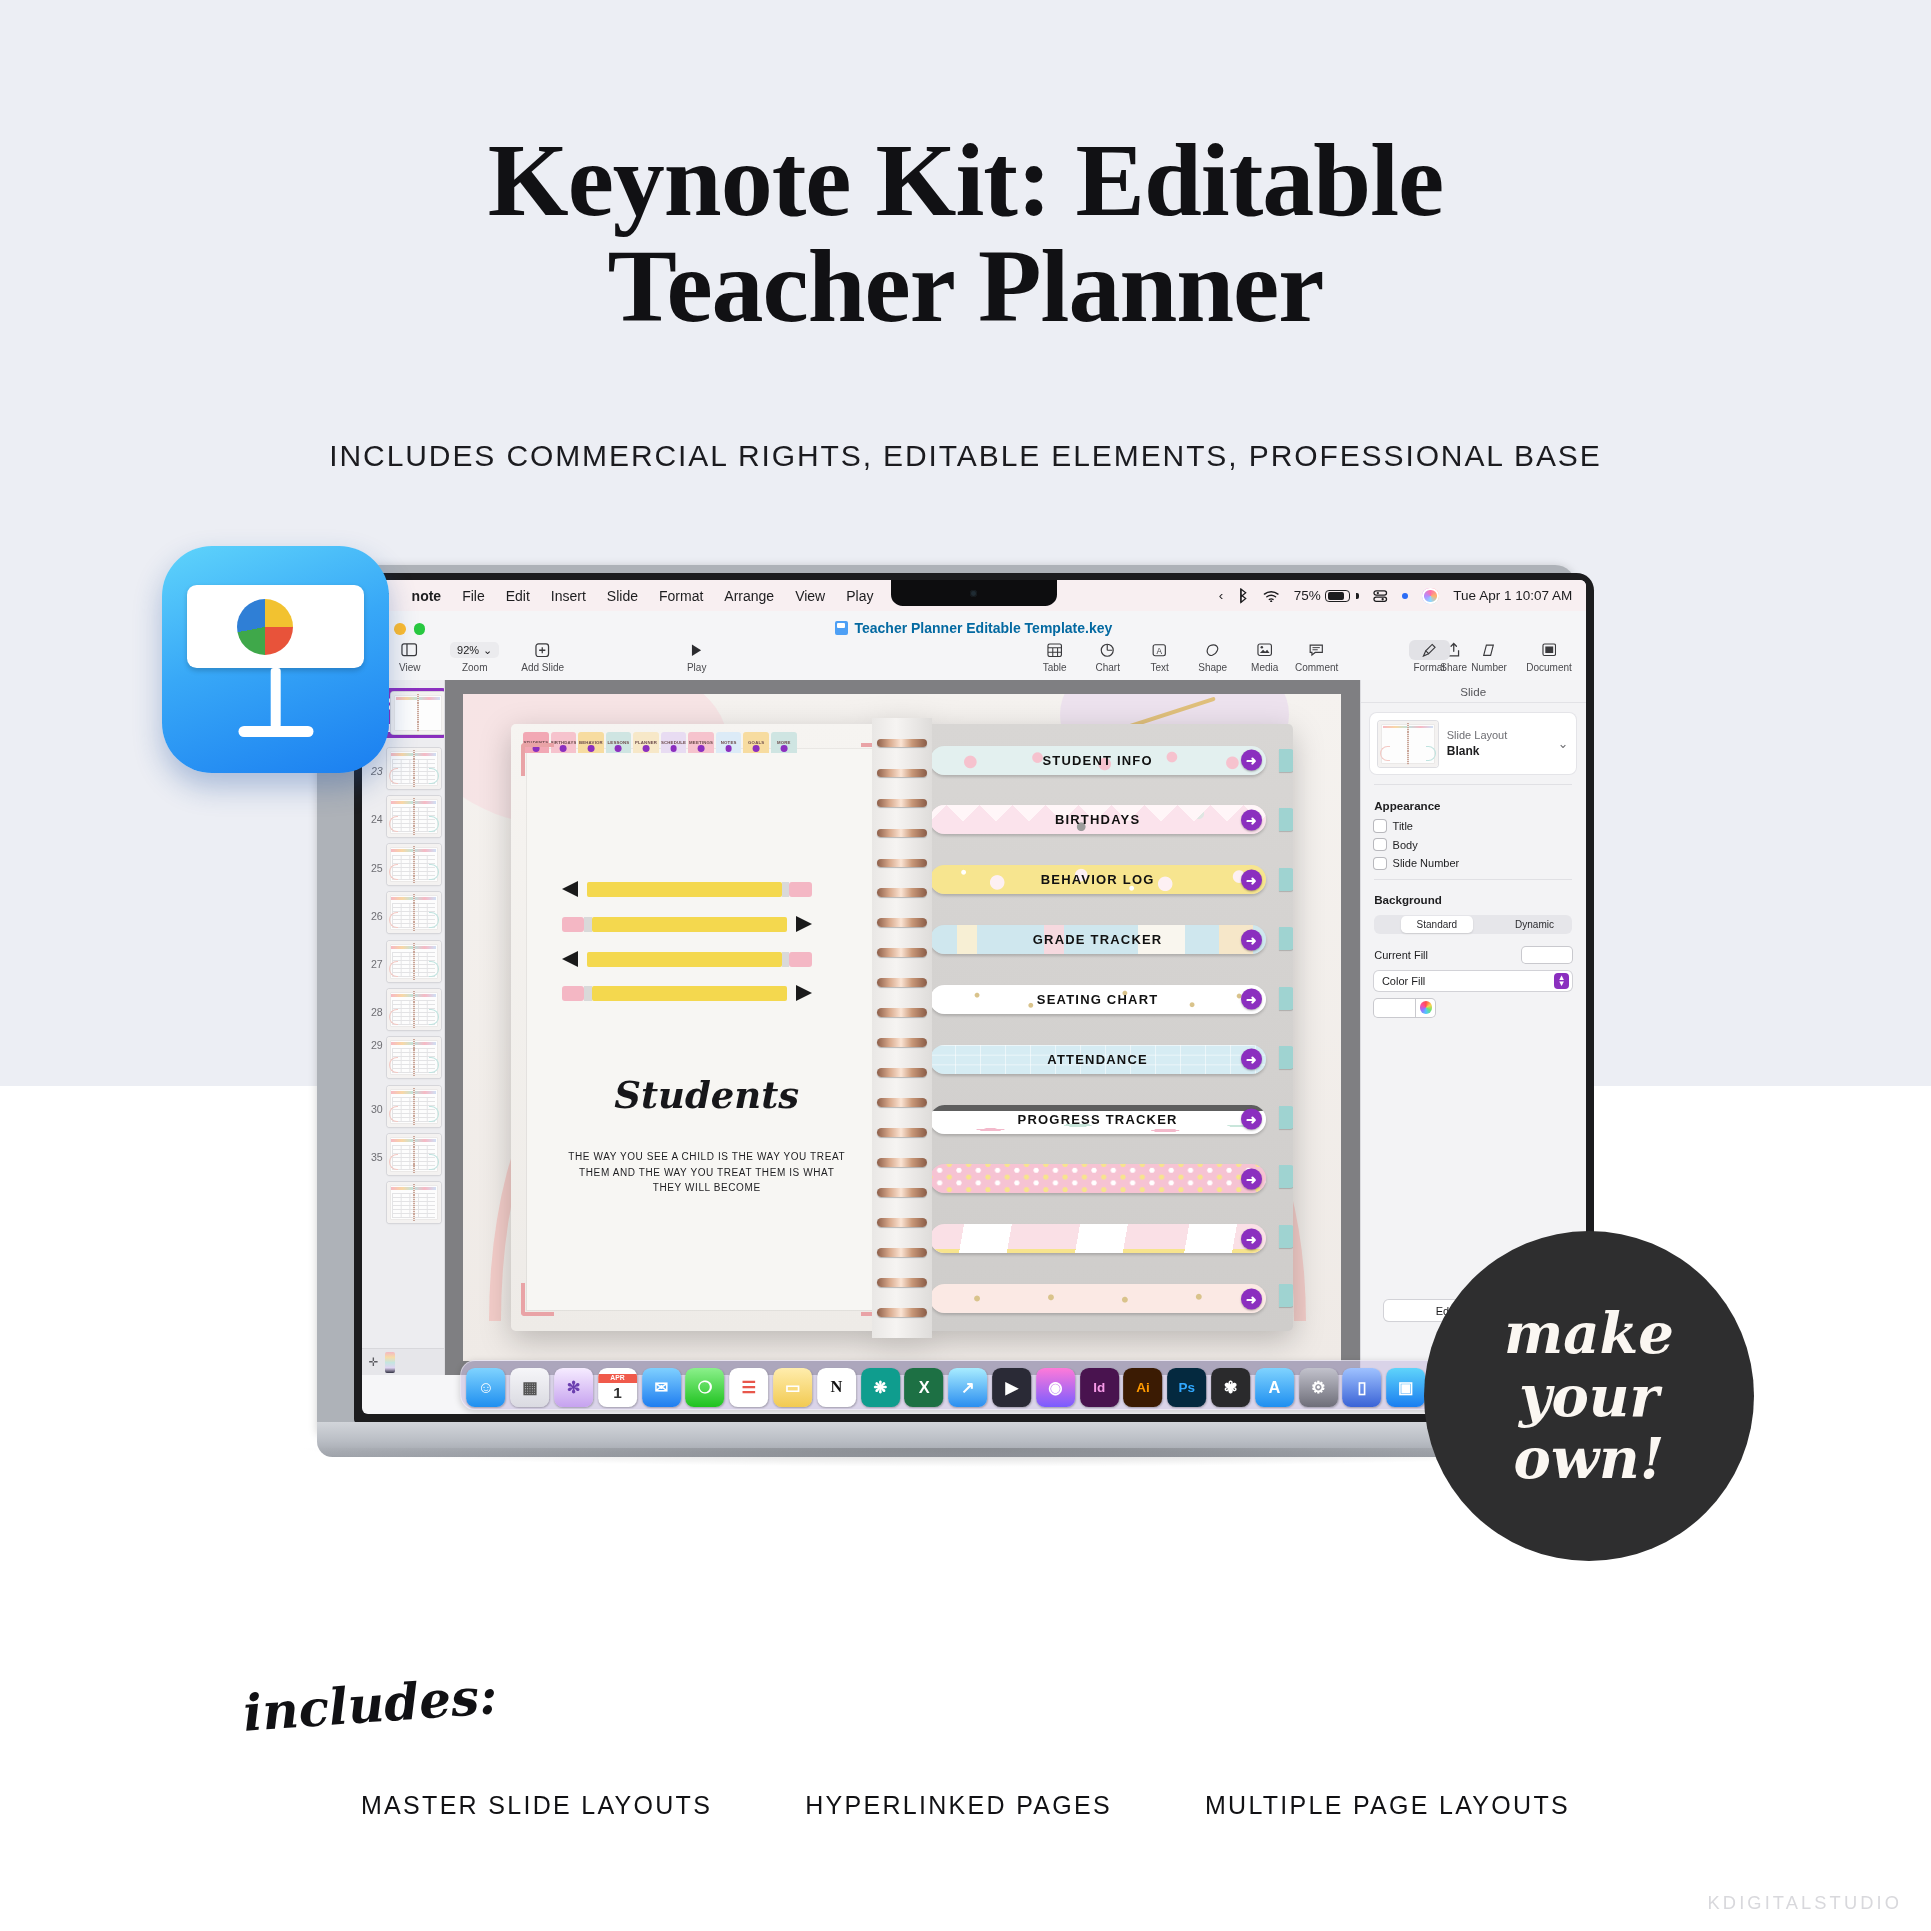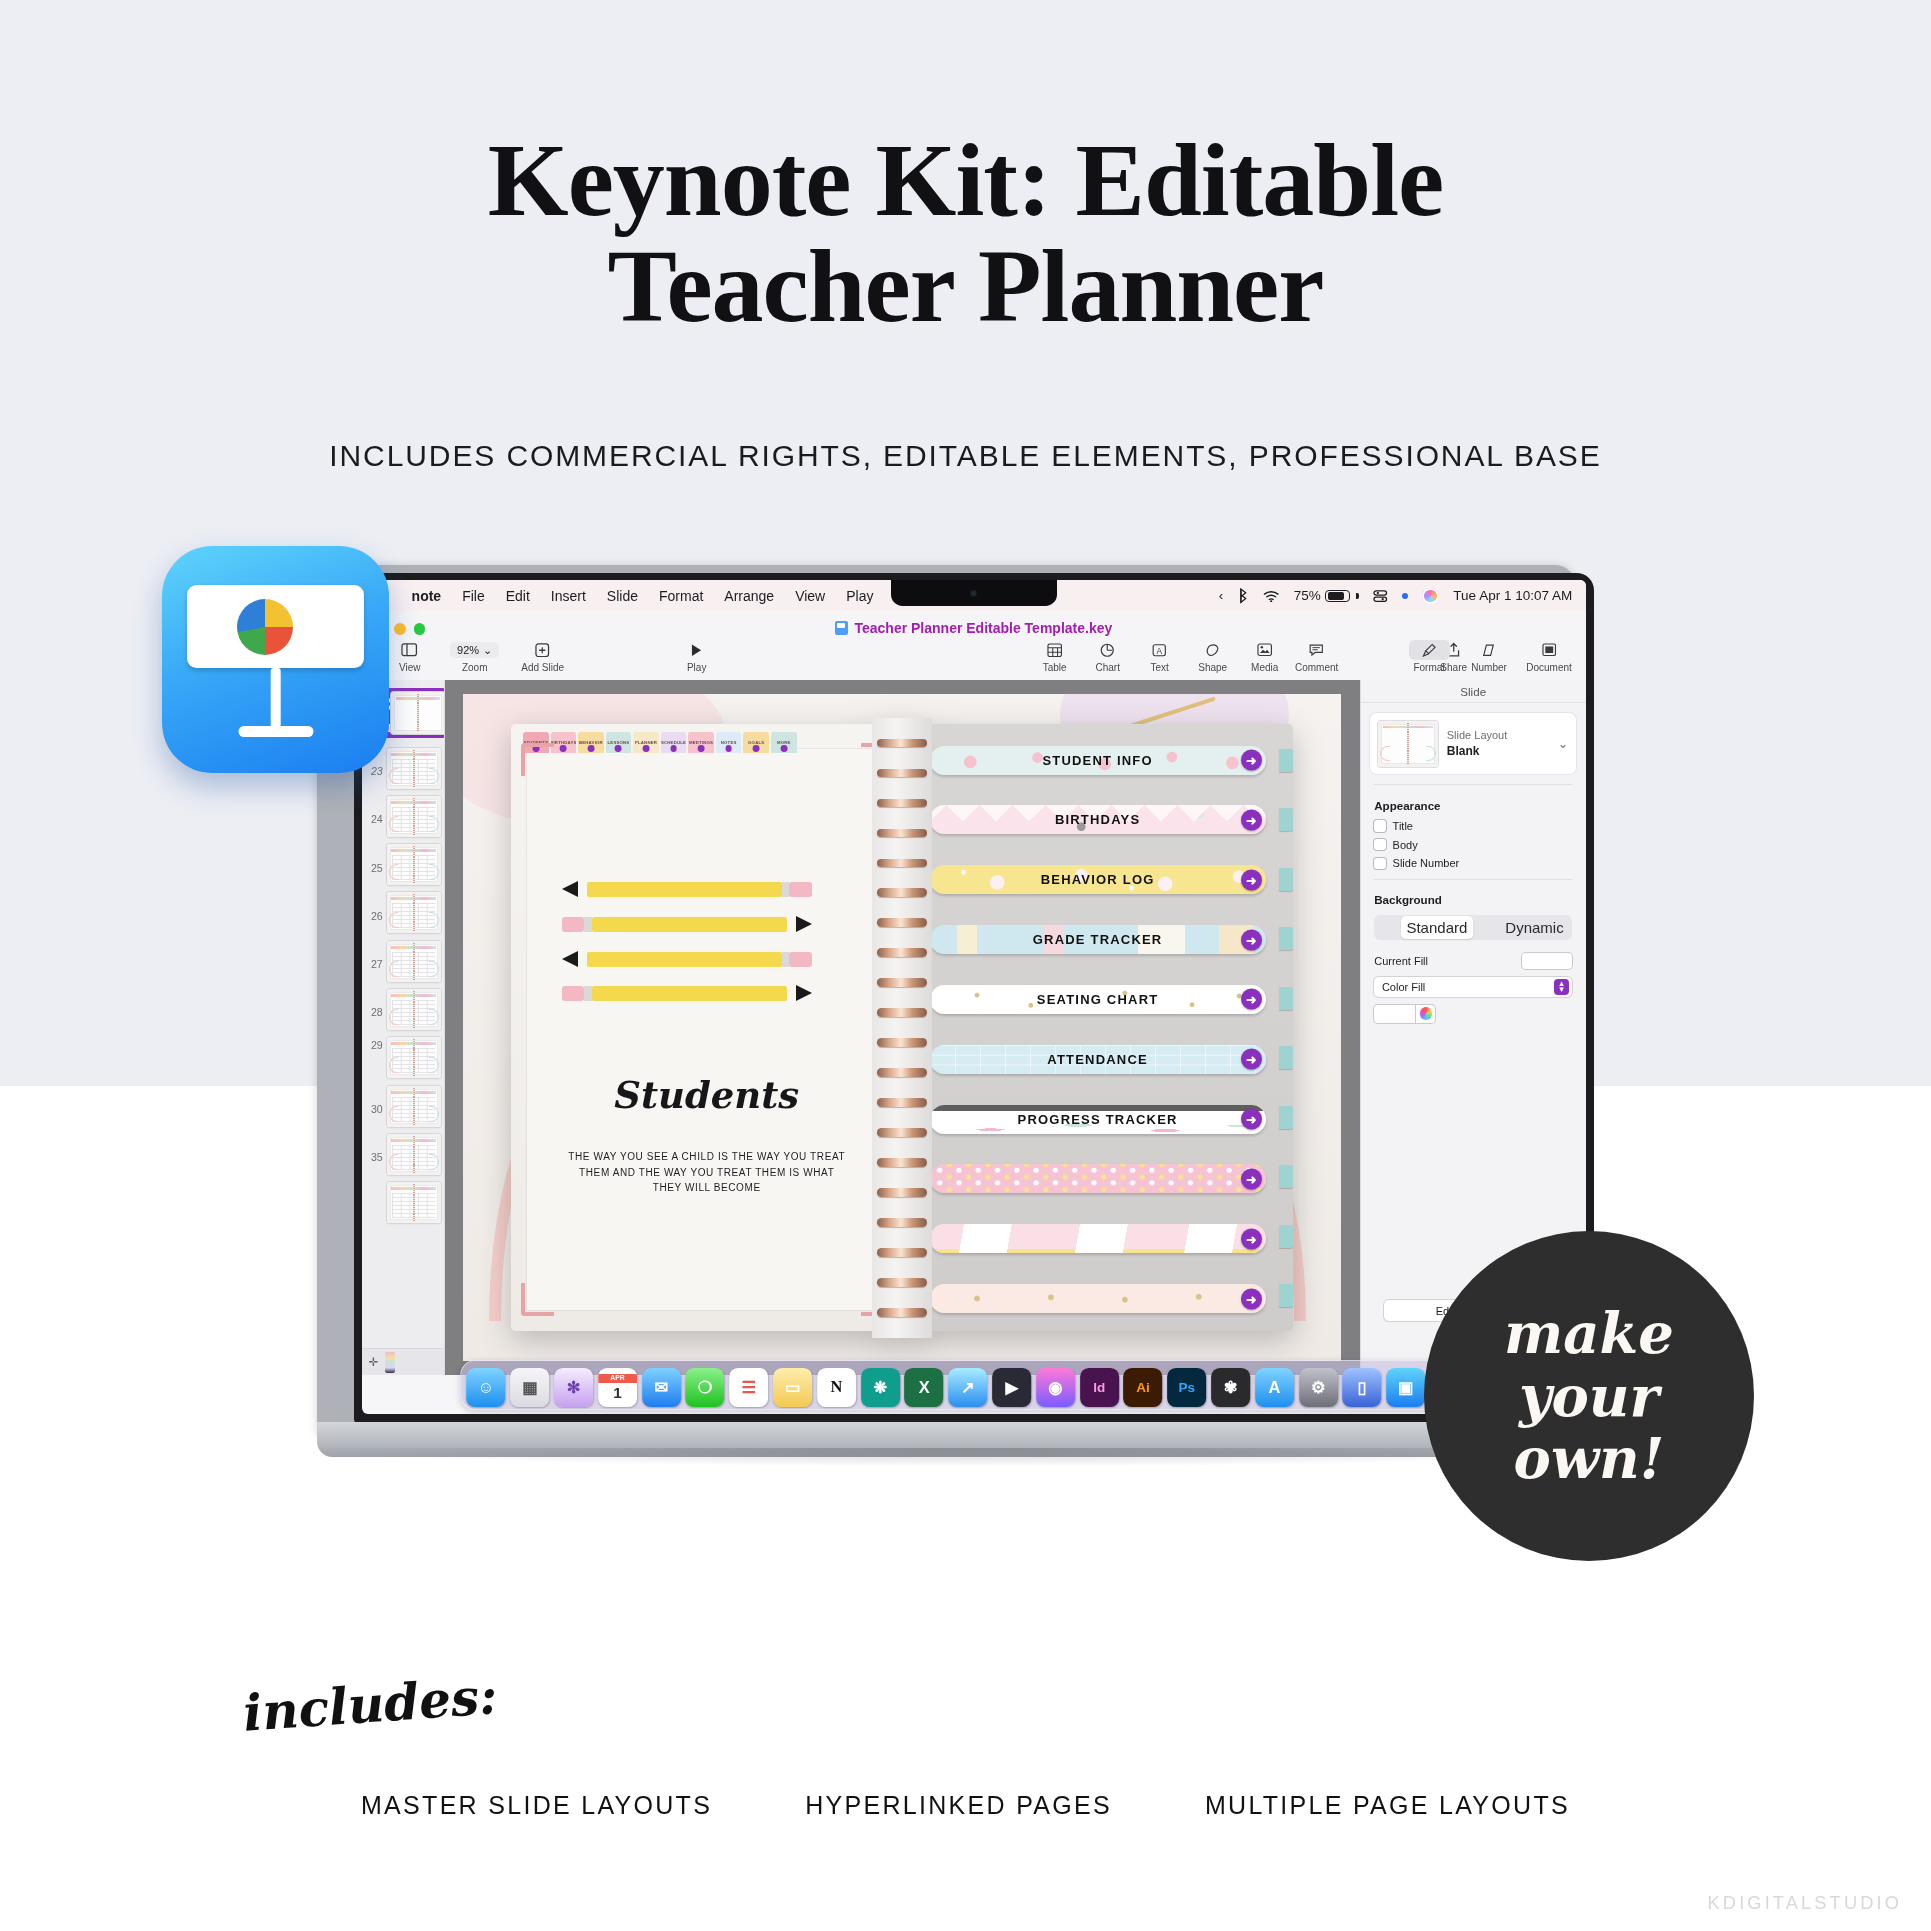--- a/index.html
+++ b/index.html
@@ -101,21 +101,21 @@
   
   .toolbar {
     position:absolute; left:0; top:31px; width:1224px; height:70px;
     background:#f5f5f7; border-bottom:1px solid #dedee1;
   }
   .winbtns { position:absolute; left:13.5px; top:11.6px; display:flex; gap:7.7px; }
   .wb { width:11.6px; height:11.6px; border-radius:50%; }
   .wb.r { background:#ff5f57; } .wb.y { background:#febc2e; } .wb.g { background:#28c840; }
   .doctitle {
     position:absolute; left:0; top:8.7px; width:1224px; text-align:center;
-    font-size:14px; font-weight:700; color:#a21caf;
+    font-size:14px; font-weight:700; color:#0369a1;
     display:flex; align-items:center; justify-content:center; gap:6.8px;
   }
   .doc-ico { width:12.6px; height:14.5px; background:#4d9ff5; border-radius:1.9px; position:relative; }
   .doc-ico:after { content:""; position:absolute; left:2.4px; top:2.4px; width:7.7px; height:4.8px; background:#fff; border-radius:1px; }
   .tb-row { position:absolute; left:0; top:29px; width:1224px; height:41px; }
   .tb-item {
     position:absolute; display:flex; flex-direction:column; align-items:center; gap:1.9px;
     font-size:10px; color:#4a4a4e; width:54px;
   }
   .tb-glyph { height:19.3px; display:flex; align-items:center; justify-content:center; color:#3a3a3d; font-size:15.4px; }
@@ -389,21 +389,21 @@
     box-shadow:0 0 0 1px #dedee2; }
   .layout-meta { flex:1; line-height:1.35; }
   .layout-meta .k { color:#6e6e73; font-size:11px; }
   .layout-meta .v { font-weight:700; font-size:12px; }
   .chev { color:#6e6e73; font-size:12.6px; }
   .insp-sep { height:1px; background:#e0e0e4; margin:5.8px 13.5px; }
   .insp-h { font-weight:700; font-size:11.6px; padding:7.7px 13.5px 4.8px; }
   .chk-row { display:flex; align-items:center; gap:6.8px; padding:3.4px 13.5px; }
   .chk { width:11.6px; height:11.6px; border-radius:2.9px; background:#fff; box-shadow:0 0 0 1px #b8b8bd; }
   .seg { display:flex; margin:3.9px 13.5px 9.7px; background:#e6e6ea; border-radius:5.8px; padding:1.4px; }
-  .seg div { flex:1; text-align:center; font-size:15px; padding:2.9px 0; border-radius:4.8px; color:#2a2a2e;margin-left:25px; }
+  .seg div { flex:1; text-align:center; font-size:10px; padding:2.9px 0; border-radius:4.8px; color:#2a2a2e;margin-left:25px; }
   .seg div.on { background:#fff; box-shadow:0 1px 1.9px rgba(0,0,0,.12); }
   .fill-row { display:flex; align-items:center; justify-content:space-between; padding:2.9px 13.5px 7.7px; }
   .fill-box { width:50px; height:16.4px; background:#fff; border-radius:3.9px; box-shadow:0 0 0 1px #c9c9ce; }
   .select {
     margin:0 13.5px 7.7px; height:20px; background:#fff; border-radius:4.8px;
     box-shadow:0 0 0 1px #d2d2d7; display:flex; align-items:center;
     padding:0 3.9px 0 7.7px; font-size:11px; position:relative;
   }
   .stepper { position:absolute; right:2.9px; top:2.4px; width:15.4px; height:15.4px;
     background:#8b2fbf; border-radius:3.9px; color:#fff; font-size:7.7px;

